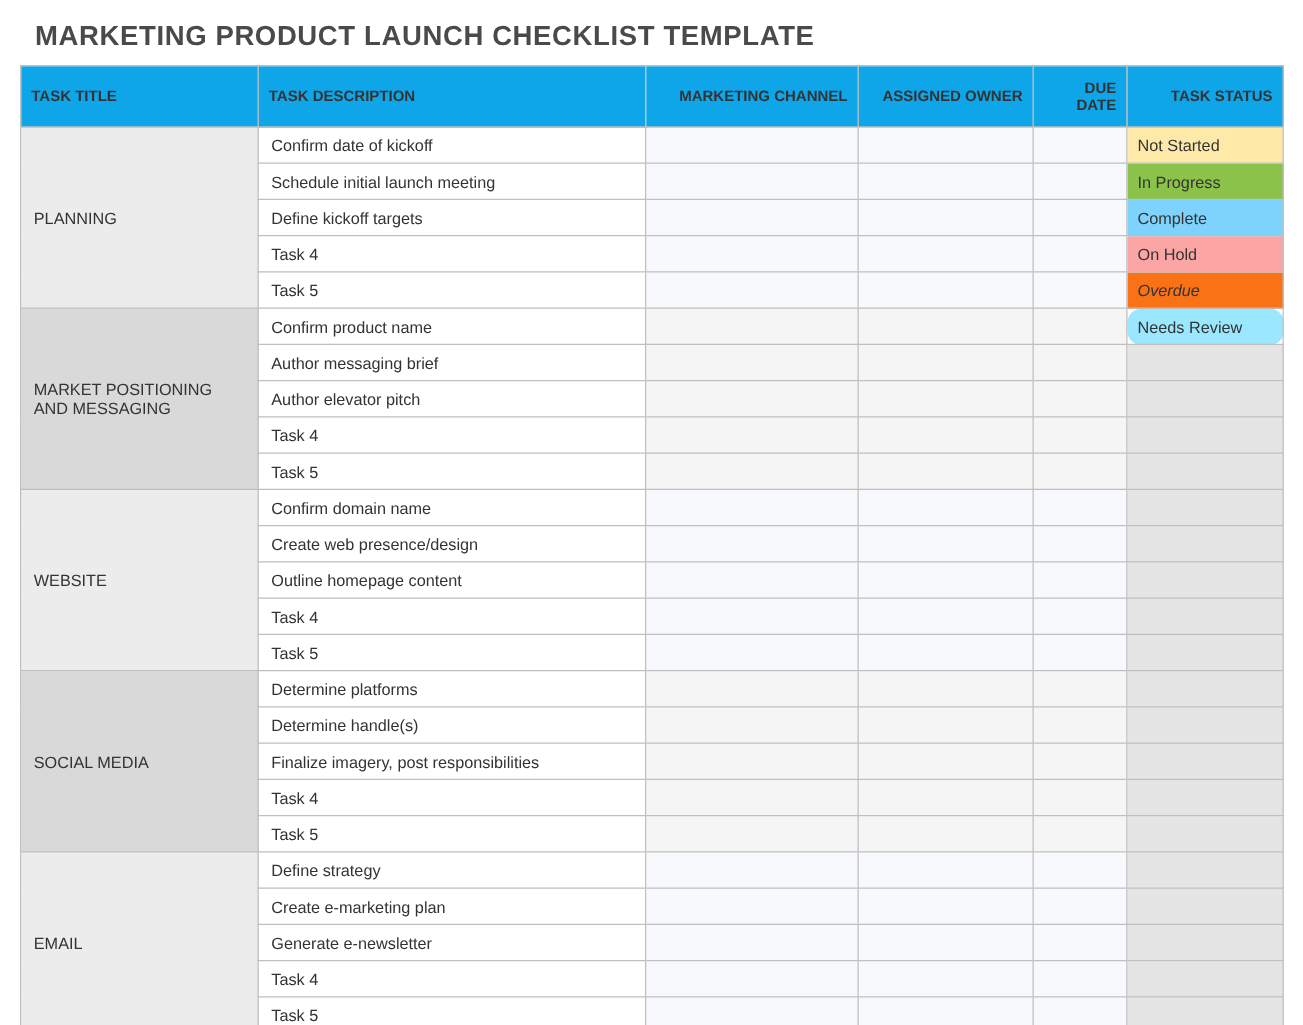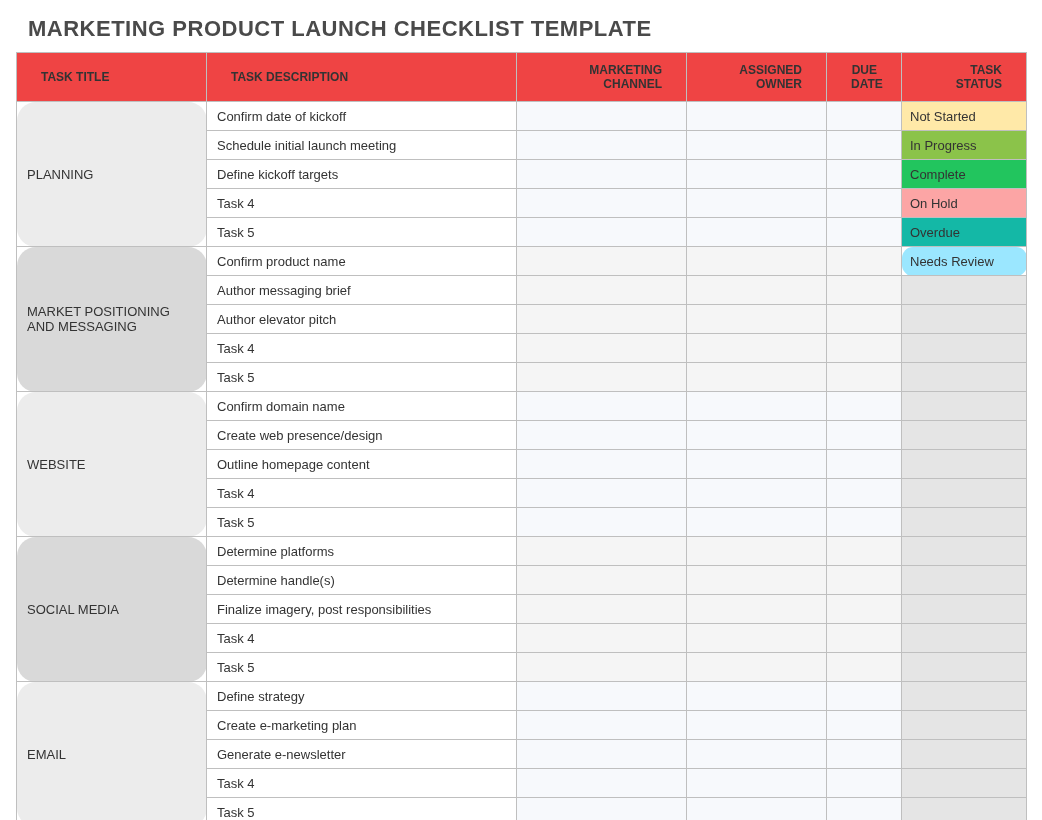--- a/index.html
+++ b/index.html
@@ -23,57 +23,56 @@
     width: 100%;
     table-layout: fixed;
   }
   table.checklist th,
   table.checklist td {
     border: 1px solid #bfbfbf;
     font-size: 13px;
     vertical-align: middle;
   }
   table.checklist thead th {
-    background: #ef4444;
+    background: #0ea5e9;
     font-weight: 700;
-    padding: 10px 24px;
+    padding: 10px 8px;
     text-align: left;
     font-size: 12px;
   }
   table.checklist thead th.center { text-align: right; }
   col.c-title   { width: 190px; }
   col.c-desc    { width: 310px; }
   col.c-channel { width: 170px; }
   col.c-owner   { width: 140px; }
   col.c-due     { width: 75px;  }
   col.c-status  { width: 125px; }
 
   td.section-cell {
     padding: 8px 10px;
     font-size: 14px;
     background: #ececec;
-    border-radius: 19px;
   }
   tbody.alt td.section-cell { background: #d9d9d9; margin-left: 33px; }
 
   td.desc   { padding: 6px 10px; height: 29px; }
   td.blank  { padding: 0; background: #f7f9fc; }
   tbody.alt td.blank { background: #f5f5f5; }
 
   td.status {
     padding: 6px 8px;
     font-size: 13px;
   }
   td.status.empty { background: #e5e5e5; }
 
   .s-not-started  { background: #ffe9a8; }
   .s-in-progress  { background: #8bc34a; }
-  .s-complete     { background: #22c55e; }
+  .s-complete     { background: #7dd3fc; }
   .s-on-hold      { background: #fca5a5; }
-  .s-overdue      { background: #14b8a6; }
+  .s-overdue      { background: #f97316; font-style: italic; }
   .s-needs-review { background: #9be7ff; border-radius: 11px; }
 </style>
 </head>
 <body>
 
 <h1 class="title">MARKETING PRODUCT LAUNCH CHECKLIST TEMPLATE</h1>
 
 <table class="checklist">
   <colgroup>
     <col class="c-title">

